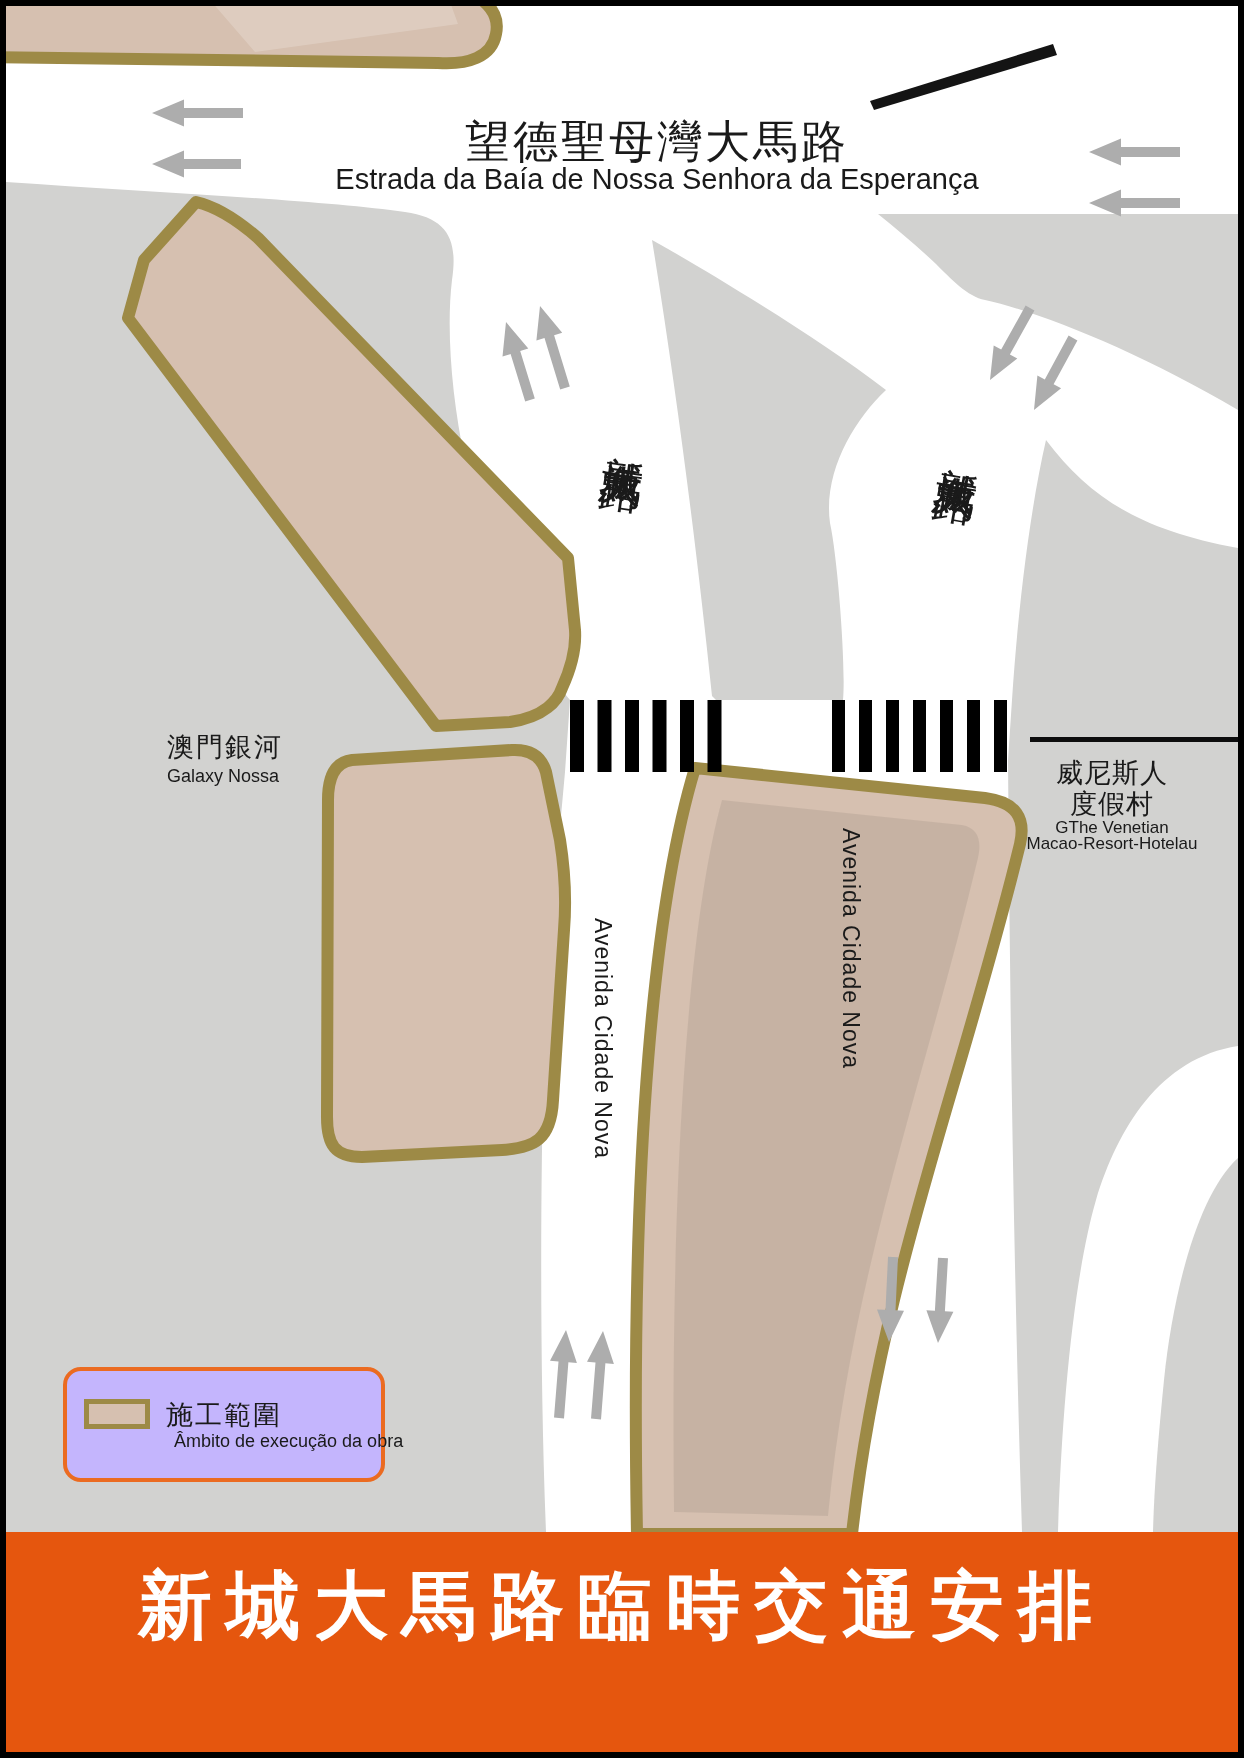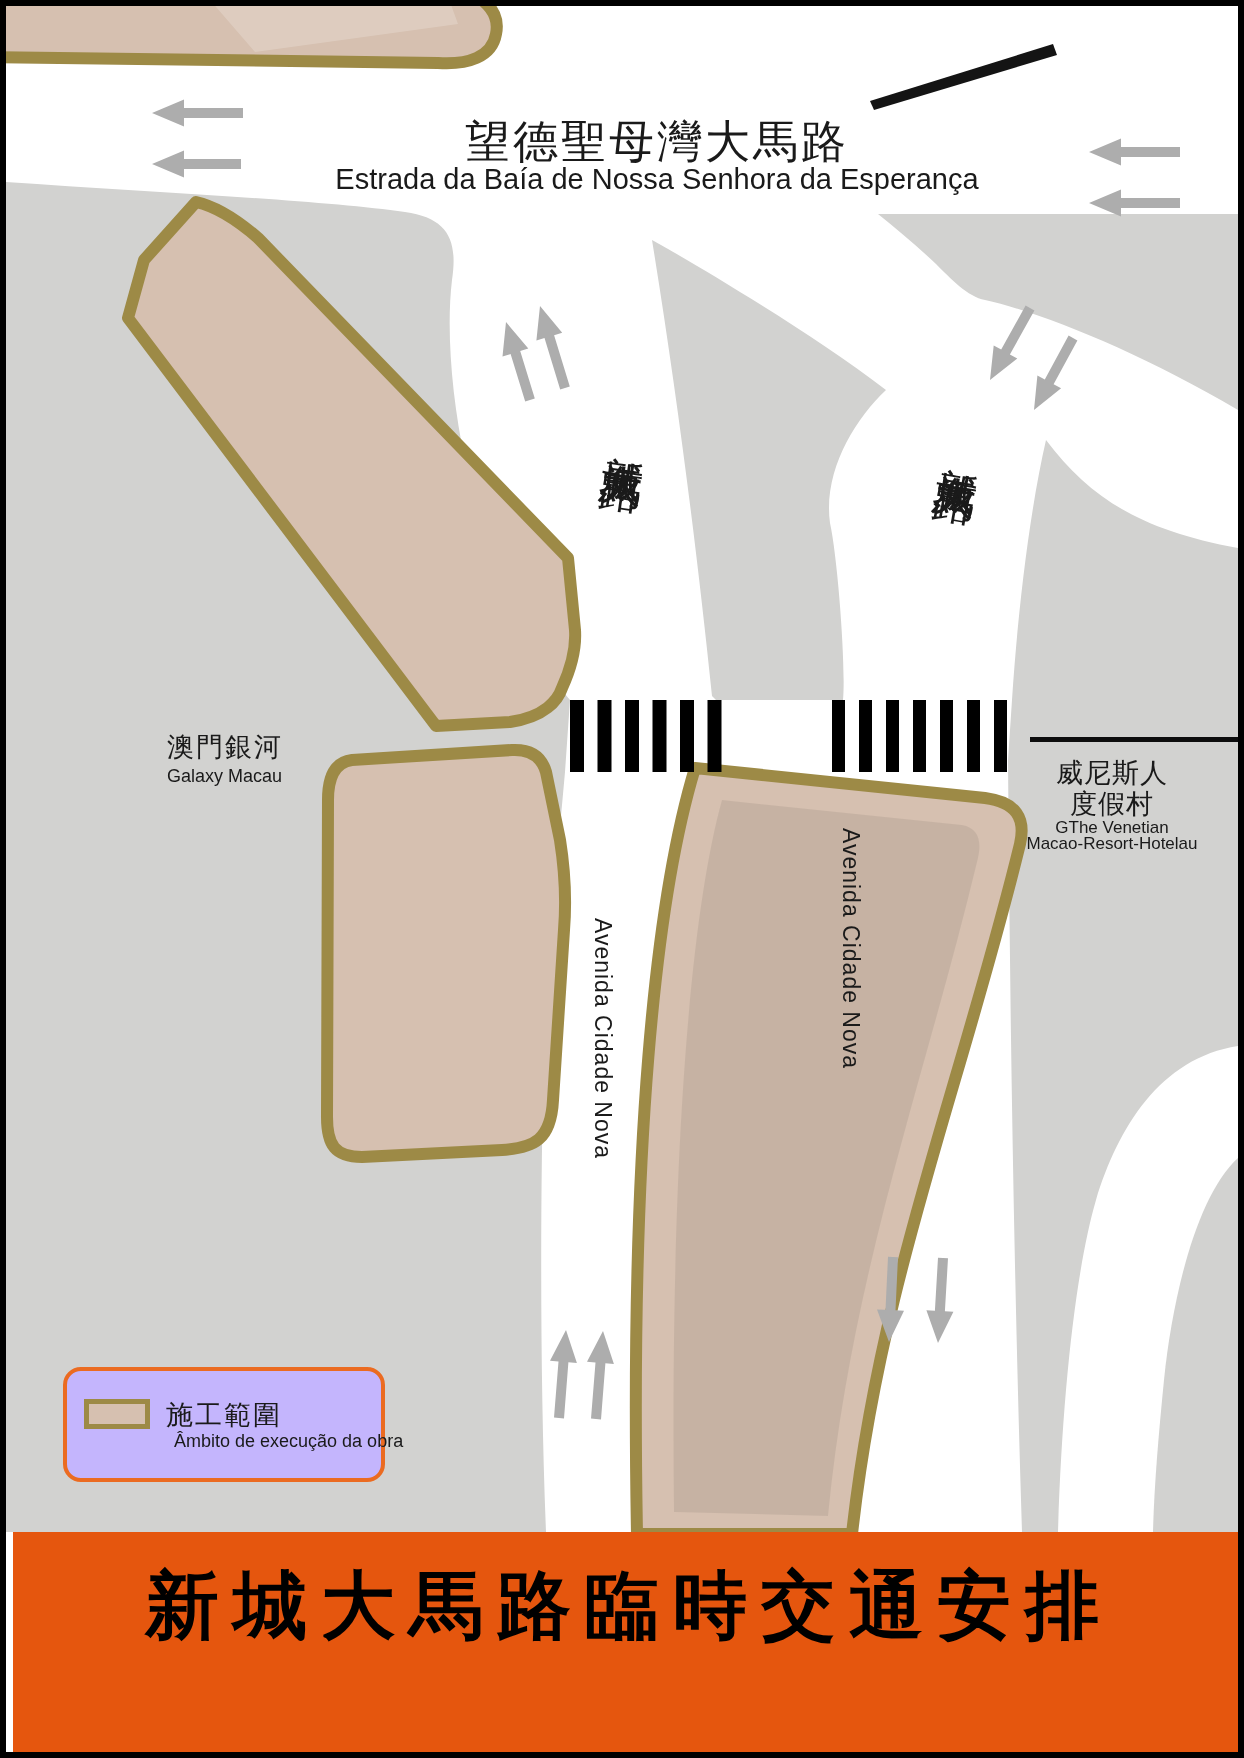--- a/index.html
+++ b/index.html
@@ -38,21 +38,21 @@
   }
   .legend-swatch{
     position:absolute;left:17px;top:28px;width:56px;height:20px;
     background:var(--construction_fill);border:5px solid var(--construction_border);
   }
   .legend-zh{position:absolute;left:99px;top:26px;font-size:27px;letter-spacing:2px;white-space:nowrap;}
   .legend-pt{position:absolute;left:99px;top:60px;font-size:18px;white-space:nowrap;margin-left:8px;}
 
   .banner{
     position:absolute;left:6px;top:1532px;width:1232px;height:220px;
-    background:var(--banner_orange);color:#000000;text-align:center;margin-left:7px;
+    background:var(--banner_orange);color:#ffffff;text-align:center;
   }
   .banner-zh{margin-top:34px;font-size:74px;font-weight:900;letter-spacing:14px;line-height:80px;}
   .banner-pt{margin-top:8px;font-size:34px;font-weight:bold;font-family:"Liberation Serif","DejaVu Serif",serif;}
 
   .frame-overlay{position:absolute;inset:0;border:6px solid #000;pointer-events:none;z-index:50;}
 </style>
 </head>
 <body>
 
 <div class="canvas">
@@ -119,21 +119,21 @@
       </g>
   </svg>
 
   <div class="lbl top-road-zh">望德聖母灣大馬路</div>
   <div class="lbl top-road-pt">Estrada da Baía de Nossa Senhora da Esperança</div>
 
   <div class="lbl vert-cjk xincheng-left">新城大馬路</div>
   <div class="lbl vert-cjk xincheng-right">新城大馬路</div>
 
   <div class="lbl galaxy-zh">澳門銀河</div>
-  <div class="lbl galaxy-en">Galaxy Macau</div>
+  <div class="lbl galaxy-en">Galaxy Nossa</div>
 
   <div class="lbl venetian">
     <div class="ven-zh">威尼斯人</div>
     <div class="ven-zh">度假村</div>
     <div class="ven-en">GThe Venetian</div>
     <div class="ven-en">Macao-Resort-Hotelau</div>
   </div>
 
   <div class="lbl rot90 avenida-left">Avenida Cidade Nova</div>
   <div class="lbl rot90 avenida-right">Avenida Cidade Nova</div>

